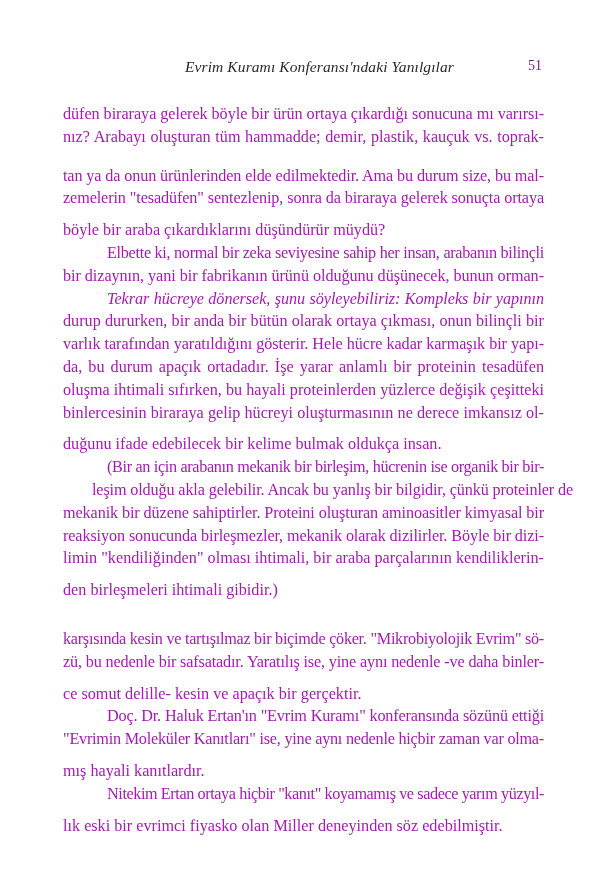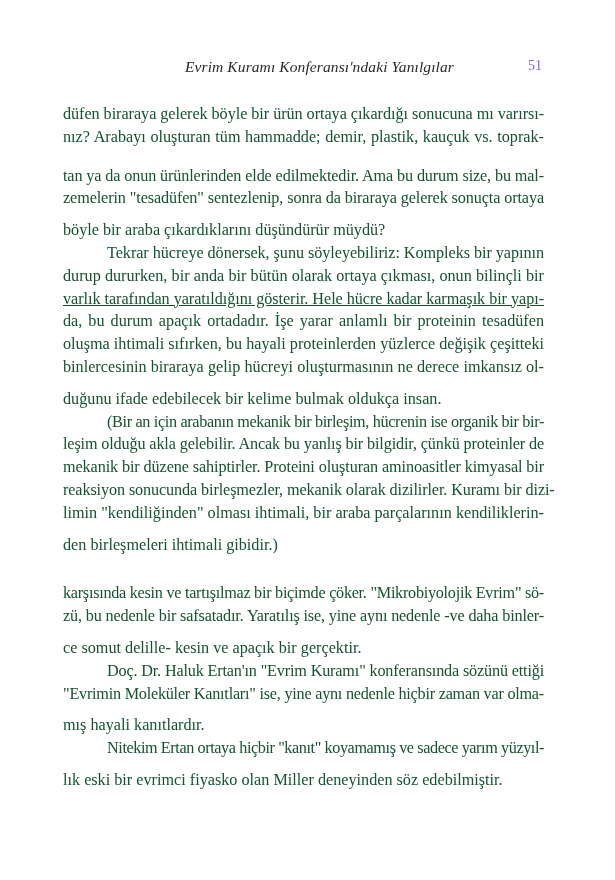--- a/index.html
+++ b/index.html
@@ -8,26 +8,26 @@
   .running-head {
     position: absolute; left: 0; top: 58px; width: 615px; height: 20px;
     font-family: "Liberation Serif", "DejaVu Serif", serif;
     color: #2a2a2a;
   }
   .head-title {
     position: absolute; left: 185px; width: 236px; top: 0;
     font-style: italic; font-size: 15.5px; white-space: nowrap; letter-spacing: 0.1px;
   }
   .head-num {
-    position: absolute; left: 528px; top: 0; font-size: 14px; color: #8b5cf6;
+    position: absolute; left: 528px; top: 0; font-size: 14px; color: #701a75;
   }
   .body-text {
     position: absolute; left: 63px; top: 103px; width: 481px;
     font-family: "Liberation Serif", "DejaVu Serif", serif;
-    font-size: 16.2px; color: #14532d;
+    font-size: 16.2px; color: #a21caf;
   }
   .line {
     height: 22.8px; line-height: 22.8px; white-space: nowrap;
     text-align: justify; text-align-last: justify; overflow: visible;
   }
   .line.last { text-align-last: left; margin-top: 9px; }
   .line.indent { padding-left: 44px; }
 </style>
 </head>
 <body>
@@ -39,35 +39,37 @@
   </div>
   <div class="body-text" id="body-text">
       <div>
         <div class="line" style="letter-spacing: -0.047px;">düfen biraraya gelerek böyle bir ürün ortaya çıkardığı sonucuna mı varırsı-</div>
         <div class="line">nız? Arabayı oluşturan tüm hammadde; demir, plastik, kauçuk vs. toprak-</div>
         <div class="line" style="letter-spacing: -0.123px; margin-top: 16px;">tan ya da onun ürünlerinden elde edilmektedir. Ama bu durum size, bu mal-</div>
         <div class="line" style="letter-spacing: -0.109px;">zemelerin "tesadüfen" sentezlenip, sonra da biraraya gelerek sonuçta ortaya</div>
         <div class="line last">böyle bir araba çıkardıklarını düşündürür müydü?</div>
       </div>
       <div>
+        <div class="line indent" style="letter-spacing: -0.295px;">Elbette ki, normal bir zeka seviyesine sahip her insan, arabanın bilinçli</div>
+        <div class="line" style="letter-spacing: -0.057px;">bir dizaynın, yani bir fabrikanın ürünü olduğunu düşünecek, bunun orman-</div>
       </div>
       <div>
-        <div class="line indent" style="letter-spacing: -0.05px;">Tekrar hücreye dönersek, şunu söyleyebiliriz: Kompleks bir yapının</div>
+        <div class="line indent" style="letter-spacing: -0.05px; font-style: italic;">Tekrar hücreye dönersek, şunu söyleyebiliriz: Kompleks bir yapının</div>
         <div class="line">durup dururken, bir anda bir bütün olarak ortaya çıkması, onun bilinçli bir</div>
-        <div class="line" style="letter-spacing: -0.046px; text-decoration: underline;">varlık tarafından yaratıldığını gösterir. Hele hücre kadar karmaşık bir yapı-</div>
+        <div class="line" style="letter-spacing: -0.046px;">varlık tarafından yaratıldığını gösterir. Hele hücre kadar karmaşık bir yapı-</div>
         <div class="line">da, bu durum apaçık ortadadır. İşe yarar anlamlı bir proteinin tesadüfen</div>
         <div class="line">oluşma ihtimali sıfırken, bu hayali proteinlerden yüzlerce değişik çeşitteki</div>
         <div class="line">binlercesinin biraraya gelip hücreyi oluşturmasının ne derece imkansız ol-</div>
         <div class="line last">duğunu ifade edebilecek bir kelime bulmak oldukça insan.</div>
       </div>
       <div>
         <div class="line indent" style="letter-spacing: -0.336px;">(Bir an için arabanın mekanik bir birleşim, hücrenin ise organik bir bir-</div>
-        <div class="line" style="letter-spacing: -0.136px;">leşim olduğu akla gelebilir. Ancak bu yanlış bir bilgidir, çünkü proteinler de</div>
+        <div class="line" style="letter-spacing: -0.136px; margin-left: 29px;">leşim olduğu akla gelebilir. Ancak bu yanlış bir bilgidir, çünkü proteinler de</div>
         <div class="line" style="letter-spacing: -0.101px;">mekanik bir düzene sahiptirler. Proteini oluşturan aminoasitler kimyasal bir</div>
-        <div class="line" style="letter-spacing: -0.11px;">reaksiyon sonucunda birleşmezler, mekanik olarak dizilirler. Kuramı bir dizi-</div>
+        <div class="line" style="letter-spacing: -0.11px;">reaksiyon sonucunda birleşmezler, mekanik olarak dizilirler. Böyle bir dizi-</div>
         <div class="line">limin "kendiliğinden" olması ihtimali, bir araba parçalarının kendiliklerin-</div>
         <div class="line last">den birleşmeleri ihtimali gibidir.)</div>
       </div>
       <div>
         <div class="line" style="letter-spacing: -0.266px; margin-top: 26px;">karşısında kesin ve tartışılmaz bir biçimde çöker. "Mikrobiyolojik Evrim" sö-</div>
         <div class="line" style="letter-spacing: -0.153px;">zü, bu nedenle bir safsatadır. Yaratılış ise, yine aynı nedenle -ve daha binler-</div>
         <div class="line last">ce somut delille- kesin ve apaçık bir gerçektir.</div>
       </div>
       <div>
         <div class="line indent" style="letter-spacing: -0.162px;">Doç. Dr. Haluk Ertan'ın "Evrim Kuramı" konferansında sözünü ettiği</div>

